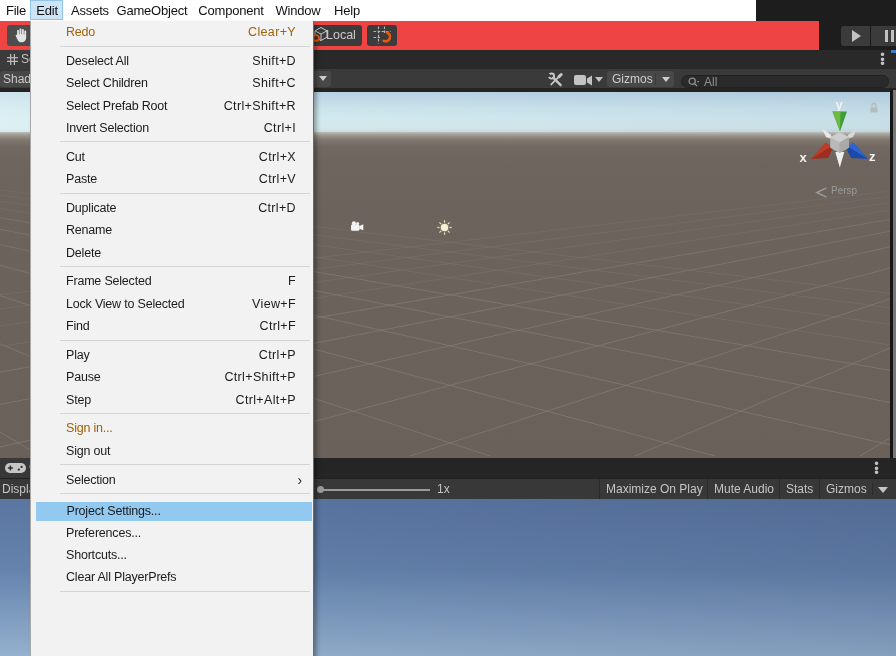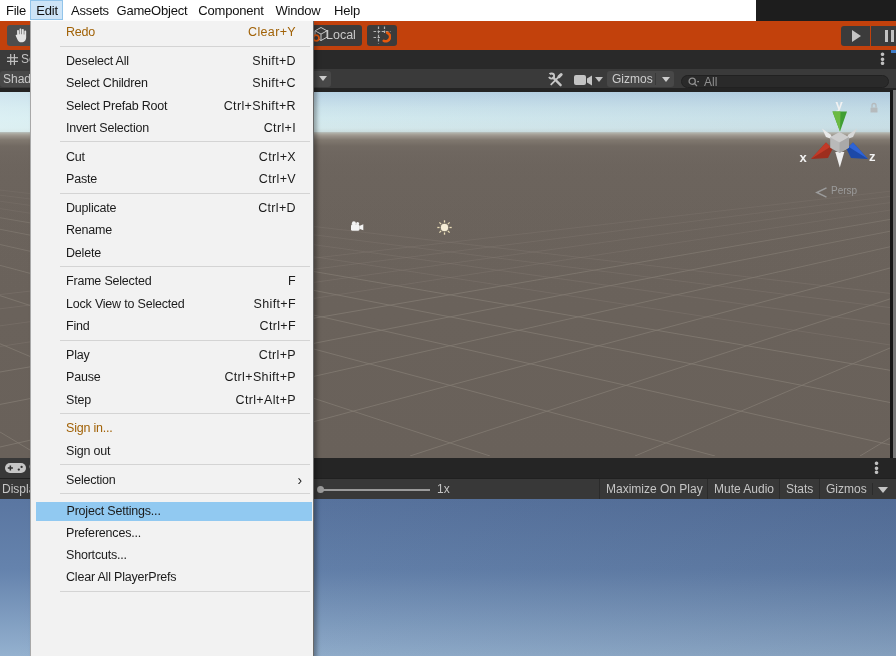--- a/index.html
+++ b/index.html
@@ -7,21 +7,21 @@
         font-family:"Liberation Sans",sans-serif;background:#1d1d1d;}
   .abs{position:absolute;}
 
   
   #menubar{left:0;top:0;width:756px;height:21px;background:#ffffff;}
   .mb{position:absolute;top:0;height:21px;line-height:21px;font-size:13px;color:#111;
       transform:translateX(-50%);letter-spacing:-0.2px;}
   #edithl{position:absolute;left:30px;top:0;width:33px;height:20px;background:#cde4f7;border:1px solid #92c4ea;box-sizing:border-box;}
 
   
-  #toolbar{left:0;top:21px;width:896px;height:29px;background:#c2410c;}
+  #toolbar{left:0;top:21px;width:819px;height:29px;background:#ef4444;}
   .tbtn{position:absolute;background:#3b3b3b;border-radius:3px;}
 
   
   #scenetabs{left:0;top:50px;width:896px;height:19px;background:#292929;}
   #scenetab{position:absolute;left:0;top:0;width:62px;height:19px;background:#3b3b3b;color:#c3c3c3;
             font-size:12px;line-height:19px;}
   
   #scenebar{left:0;top:69px;width:896px;height:21px;background:#3a3a3a;border-bottom:2px solid #242424;box-sizing:border-box;}
 
   
@@ -277,21 +277,21 @@
     <div class="mi">Invert Selection<span class="sc">Ctrl+I</span></div>
     <div class="msep"></div>
     <div class="mi">Cut<span class="sc">Ctrl+X</span></div>
     <div class="mi">Paste<span class="sc">Ctrl+V</span></div>
     <div class="msep"></div>
     <div class="mi">Duplicate<span class="sc">Ctrl+D</span></div>
     <div class="mi">Rename</div>
     <div class="mi">Delete</div>
     <div class="msep"></div>
     <div class="mi">Frame Selected<span class="sc">F</span></div>
-    <div class="mi">Lock View to Selected<span class="sc">Shift+F</span></div>
+    <div class="mi">Lock View to Selected<span class="sc">View+F</span></div>
     <div class="mi">Find<span class="sc">Ctrl+F</span></div>
     <div class="msep"></div>
     <div class="mi">Play<span class="sc">Ctrl+P</span></div>
     <div class="mi">Pause<span class="sc">Ctrl+Shift+P</span></div>
     <div class="mi">Step<span class="sc">Ctrl+Alt+P</span></div>
     <div class="msep"></div>
     <div class="mi dis">Sign in...</div>
     <div class="mi">Sign out</div>
     <div class="msep"></div>
     <div class="mi">Selection<span class="arrow">›</span></div>

